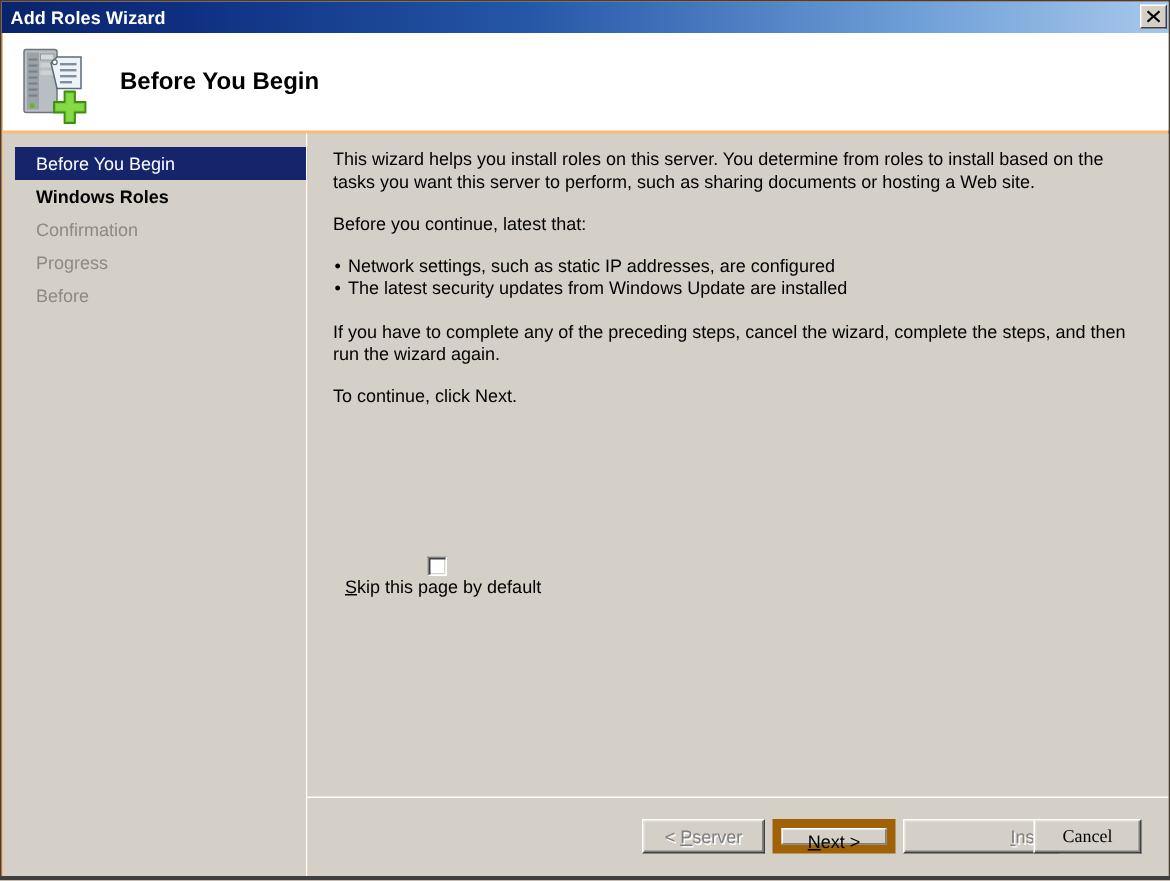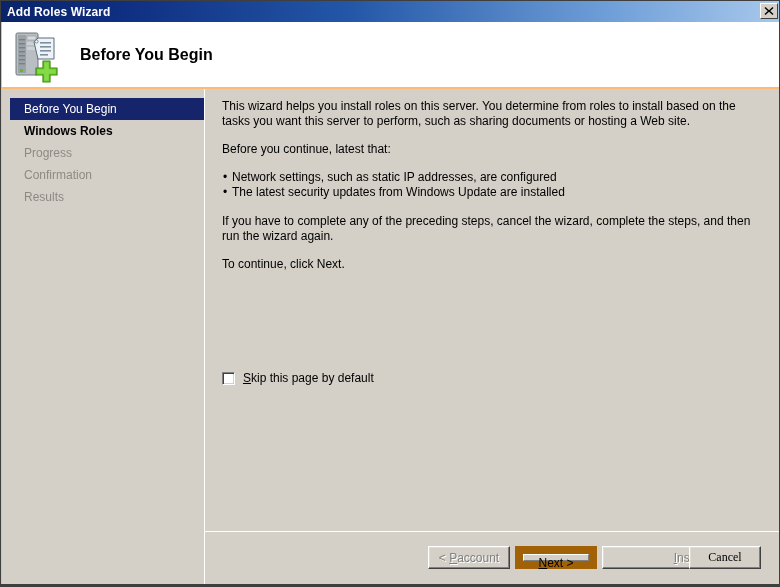--- a/index.html
+++ b/index.html
@@ -170,20 +170,21 @@
 
   
   #skip-row {
     position: absolute;
     left: 221px;
     top: 370px;
     display: flex;
     align-items: center;
     cursor: pointer;
     user-select: none;
+    flex-direction: column;
   }
   #skip-box {
     width: 13px;
     height: 13px;
     background: #ffffff;
     border: 1px solid #808080;
     border-right-color: #ffffff;
     border-bottom-color: #ffffff;
     box-shadow: inset 1px 1px 0 #404040, inset -1px -1px 0 #d4d0c8;
     box-sizing: border-box;
@@ -239,21 +240,21 @@
     cursor: default;
   }
   .btn .accel { text-decoration: underline; }
   #btn-previous { left: 223px; width: 82px; }
   #btn-next     { left: 310px; width: 82px; }
   #btn-install  { left: 397px; width: 104px; text-align: right; }
   #btn-cancel   { left: 484px; width: 72px; font-family: Liberation Serif, serif; }
 
   
   #btn-next {
-    border: 8px solid #a16207;
+    border: 6px solid #a16207;
     box-shadow: none;
   }
   #btn-next .inner {
     display: block;
     height: 100%;
     border: 1px solid #ffffff;
     border-right-color: #808080;
     border-bottom-color: #808080;
     box-sizing: border-box;
     line-height: 17px;
@@ -301,23 +302,23 @@
         <path d="M33 34 L40 34 L40 41 L47 41 L47 48 L40 48 L40 55 L33 55 L33 48 L26 48 L26 41 L33 41 Z" fill="#6fce2e" stroke="#3f8c12" stroke-width="1.2" stroke-linejoin="round"></path>
         <path d="M34.4 35.4 L38.6 35.4 L38.6 42.4 L45.6 42.4 L45.6 46.6 L38.6 46.6 L38.6 53.6 L34.4 53.6 L34.4 46.6 L27.4 46.6 L27.4 42.4 L34.4 42.4 Z" fill="#8ede52" opacity="0.75"></path>
       </svg>
     </span>
     <span id="header-title">Before You Begin</span>
   </div>
 
   <div id="sidebar">
     <div class="nav-item active">Before You Begin</div>
     <div class="nav-item pending">Windows Roles</div>
+    <div class="nav-item disabled">Confirmation</div>
     <div class="nav-item disabled">Progress</div>
-    <div class="nav-item disabled">Confirmation</div>
-    <div class="nav-item disabled">Results</div>
+    <div class="nav-item disabled">Before</div>
   </div>
 
   <div id="v-divider"></div>
 
   <div id="content">
     <p class="tight">This wizard helps you install roles on this server. You determine from roles to install based on the tasks you want this server to perform, such as sharing documents or hosting a Web site.</p>
     <p class="tight">Before you continue, latest that:</p>
     <ul>
       <li>Network settings, such as static IP addresses, are configured</li>
       <li>The latest security updates from Windows Update are installed</li>
@@ -327,21 +328,21 @@
   </div>
 
   <div id="skip-row">
     <span id="skip-box"></span>
     <span id="skip-label"><span class="accel">S</span><span>kip this page by default</span></span>
   </div>
 
   <div id="footer-rule"></div>
   <div id="footer">
 
-    <button id="btn-previous" class="btn disabled"><span>&lt; </span><span class="accel">P</span><span>account</span></button>
+    <button id="btn-previous" class="btn disabled"><span>&lt; </span><span class="accel">P</span><span>server</span></button>
 
     <button id="btn-next" class="btn">
         <span class="inner"><span class="accel">N</span><span>ext &gt;</span></span>
       </button>
 
     <button id="btn-install" class="btn disabled"><span class="accel">I</span><span>nstall</span></button>
 
     <button id="btn-cancel" class="btn"><span>Cancel</span></button>
 
   </div>

